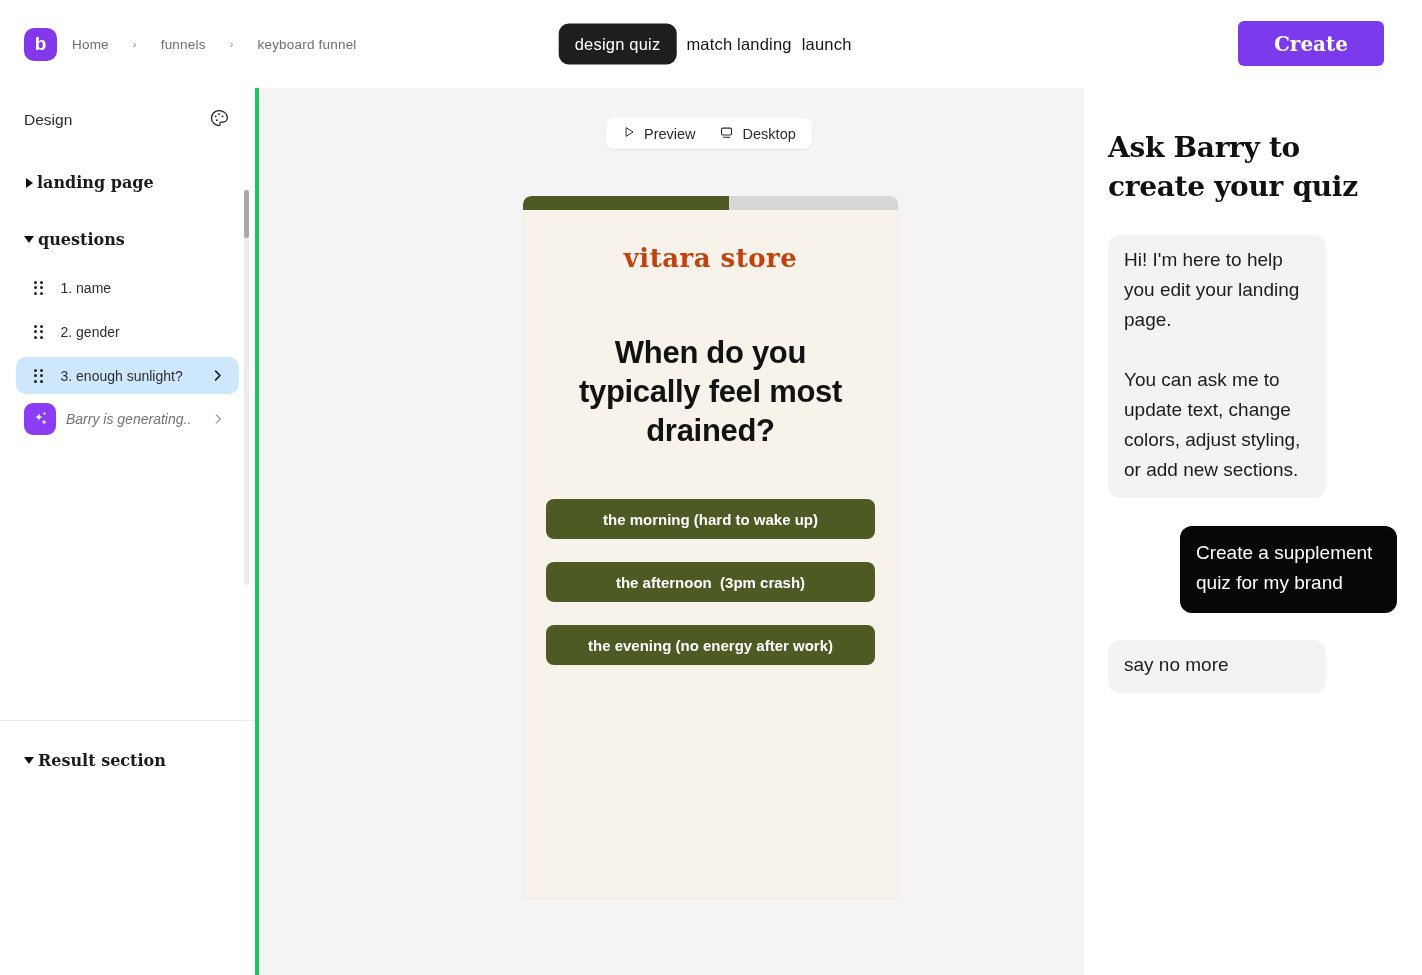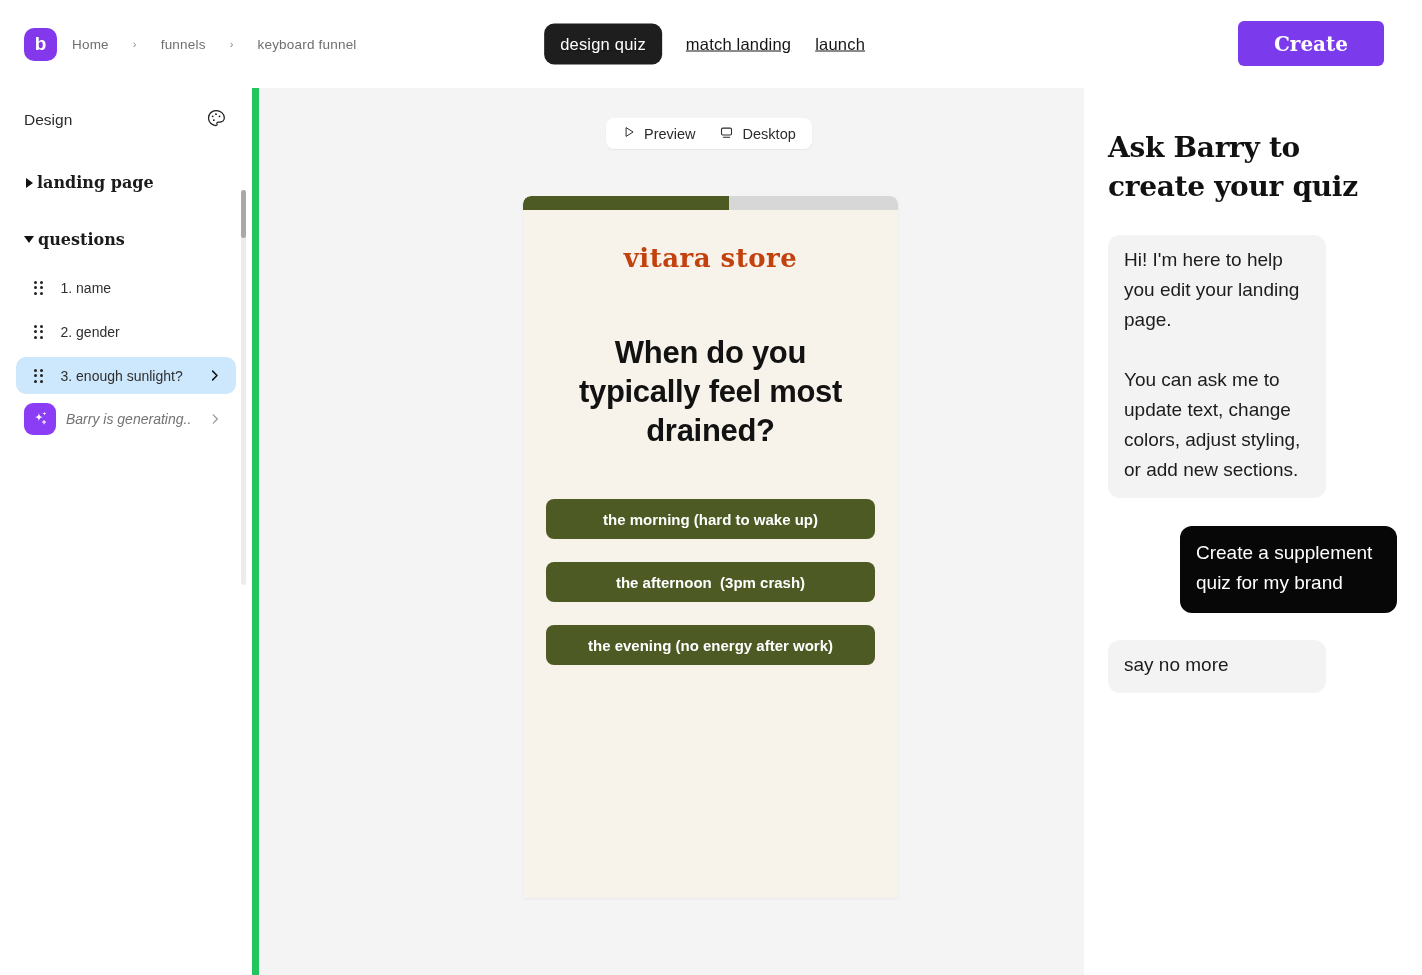--- a/index.html
+++ b/index.html
@@ -8,32 +8,32 @@
 
   
   .header { height:88px; display:flex; align-items:center; position:relative; background:#fff; }
   .logo { width:33px; height:33px; border-radius:10px; background:#8338ec; color:#fff;
     display:flex; align-items:center; justify-content:center; font-weight:bold; font-size:19px;
     margin-left:24px; font-family:"Liberation Sans",sans-serif; }
   .breadcrumb { display:flex; align-items:center; gap:24px; margin-left:15px;
     font-size:13.5px; color:#6f6f6f; letter-spacing:.2px; }
   .breadcrumb .sep { color:#8a8a8a; font-size:11px; }
   .tabs { position:absolute; left:50%; top:50%; transform:translate(-52%,-50%);
-    display:flex; align-items:center; gap:24px; font-size:16.5px; color:#161616;text-decoration:underline; }
+    display:flex; align-items:center; gap:10px; font-size:16.5px; color:#161616; }
   .tab { cursor:pointer; letter-spacing:.2px; }
   .tab.active { background:#1e1e1e; color:#fff; padding:11px 16px; border-radius:10px; }
   .publish-btn { position:absolute; right:38px; top:21px; width:146px; height:45px;
     background:#7c3aed; color:#fff; border:none; border-radius:6px;
     font-family:"DejaVu Serif", serif; font-weight:bold; font-size:20px; cursor:pointer; }
 
   
   .body { display:flex; height:887px; }
 
   
-  .sidebar { width:259px; background:#fff; border-right:7px solid #22c55e;
+  .sidebar { width:259px; background:#fff; border-right:4px solid #22c55e;
     display:flex; flex-direction:column; position:relative; }
   .sidebar-head { display:flex; align-items:center; justify-content:space-between;
     padding:20px 26px 0 24px; }
   .sidebar-title { font-size:15.5px; color:#2b2b2b; }
   .palette-btn { background:none; border:none; cursor:pointer; display:flex; }
   .tree { padding-top:30px; flex:0 0 auto; }
   .tree-header { display:flex; align-items:center; gap:4px; padding:12px 24px;
     font-family:"DejaVu Serif", serif; font-weight:bold; font-size:16px; color:#1b1b1b; cursor:pointer; }
   .caret-right { width:0; height:0; border-top:5px solid transparent; border-bottom:5px solid transparent;
     border-left:7px solid #111; margin-left:2px; }
@@ -191,20 +191,26 @@
           <svg width="14" height="14" viewBox="0 0 24 24" fill="none">
               <path d="M9 5l7 7-7 7" stroke="#9a9a9a" stroke-width="2.2" stroke-linecap="round" stroke-linejoin="round"></path>
             </svg>
         </span>
       </div>
     </div>
 
     <div class="scrollbar-track"></div>
     <div class="scrollbar-thumb"></div>
 
+    <div class="sidebar-bottom">
+      <div class="tree-header">
+        <span class="caret-down"></span>
+        <span>Result section</span>
+      </div>
+    </div>
   </div>
 
   <div class="canvas">
     <div class="view-pill">
       <span class="view-item">
         <span>
           <svg width="14" height="14" viewBox="0 0 24 24" fill="none">
               <path d="M7 4.5l12 7.5-12 7.5z" stroke="#2c2c2c" stroke-width="1.7" stroke-linejoin="round"></path>
             </svg>
         </span>

